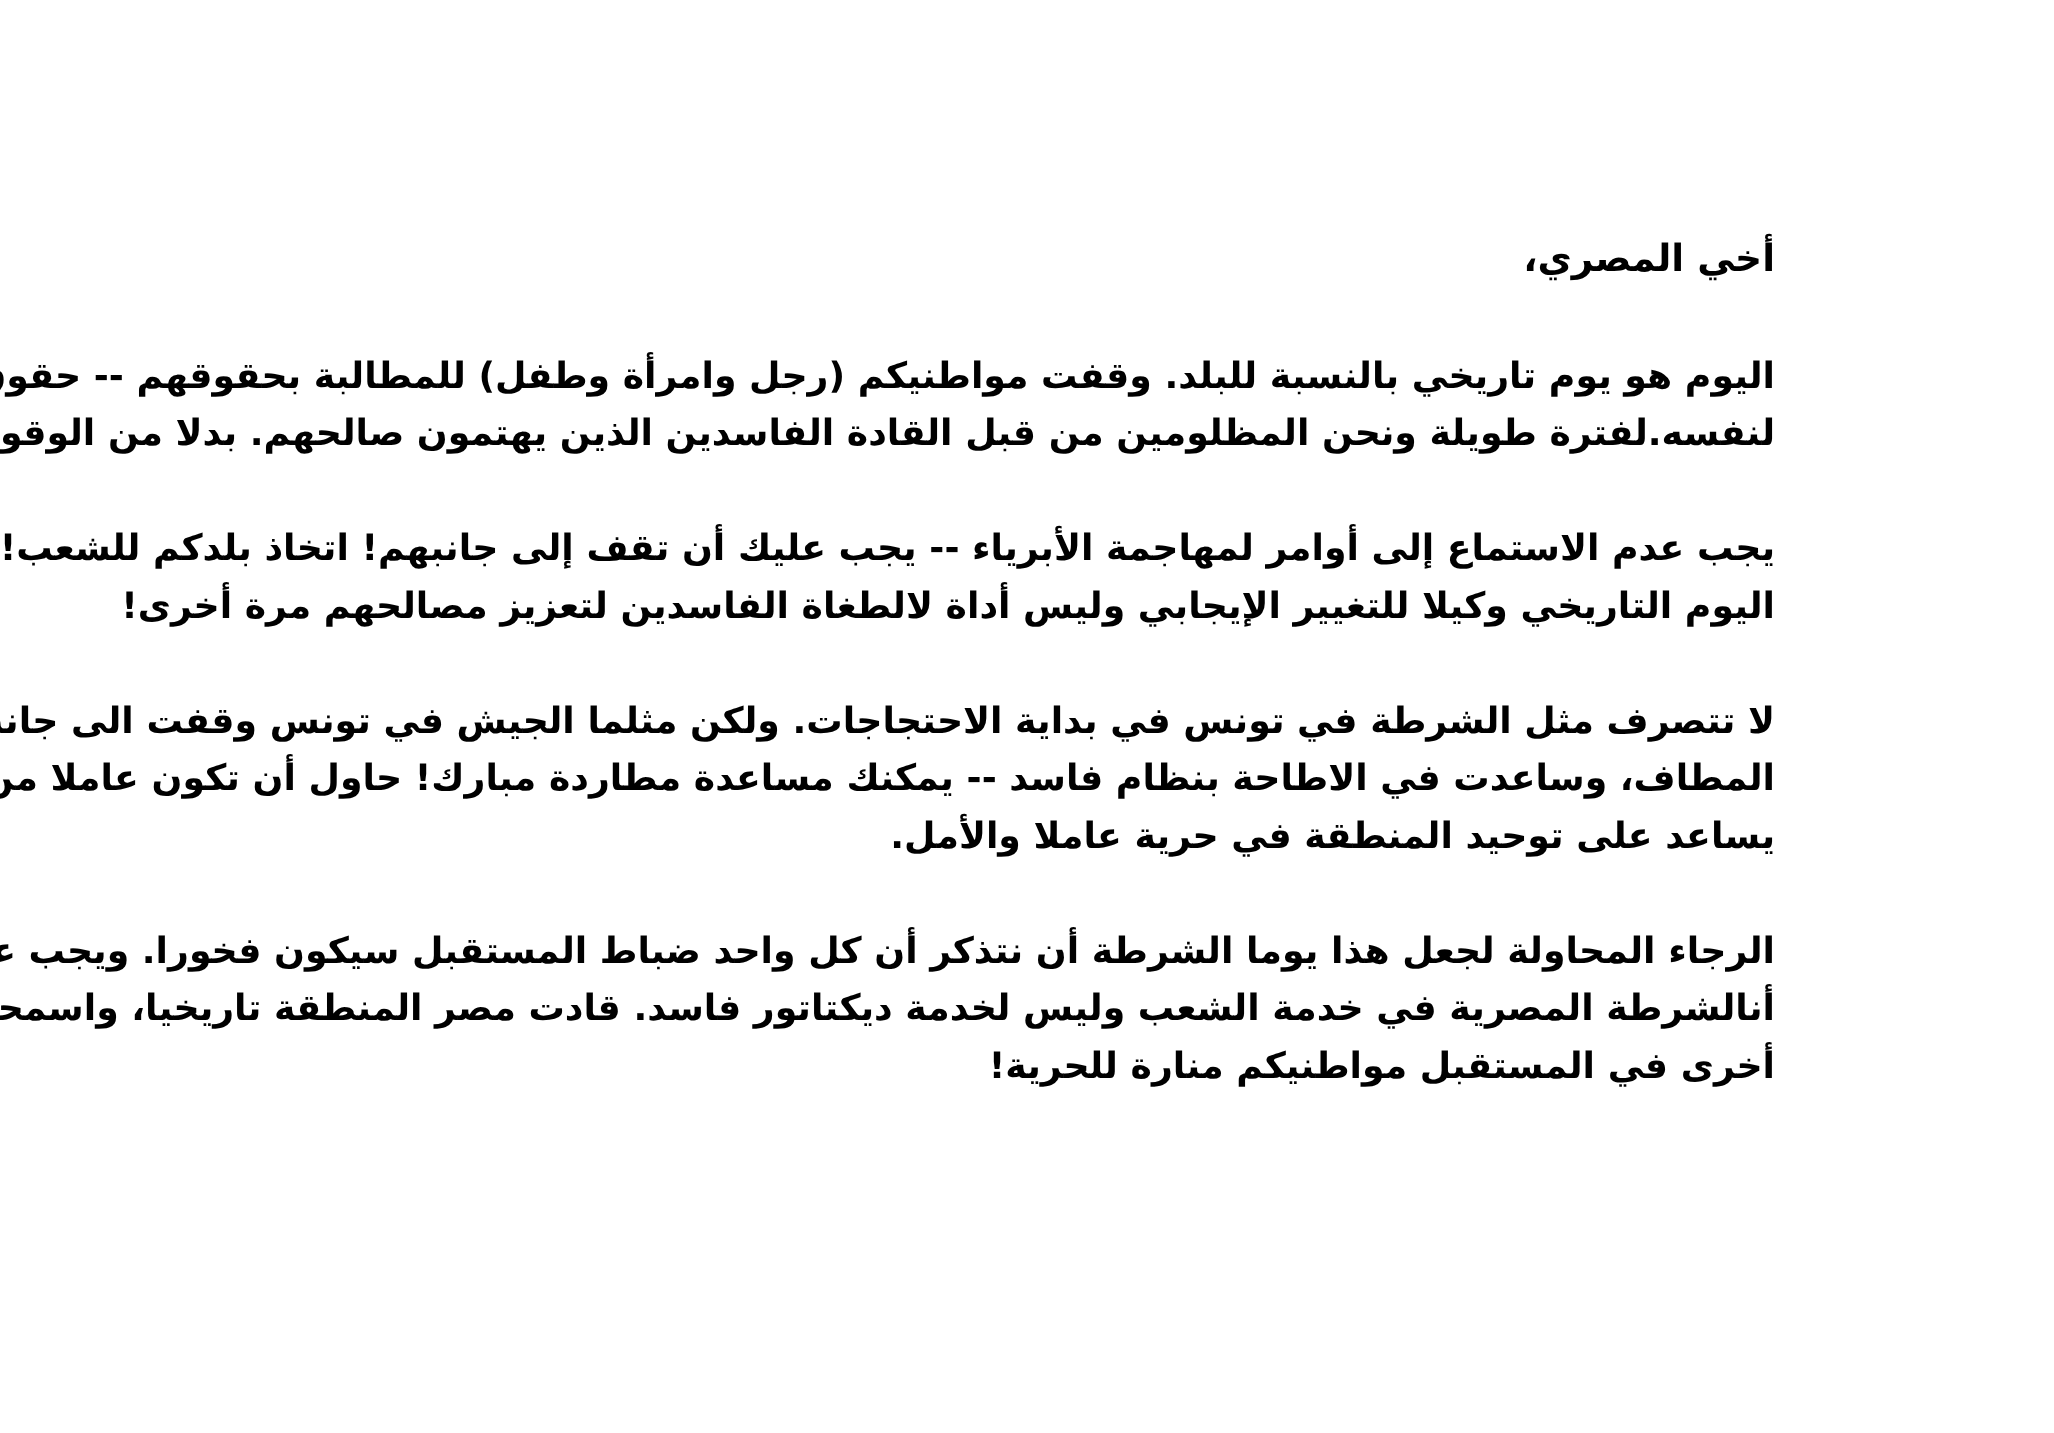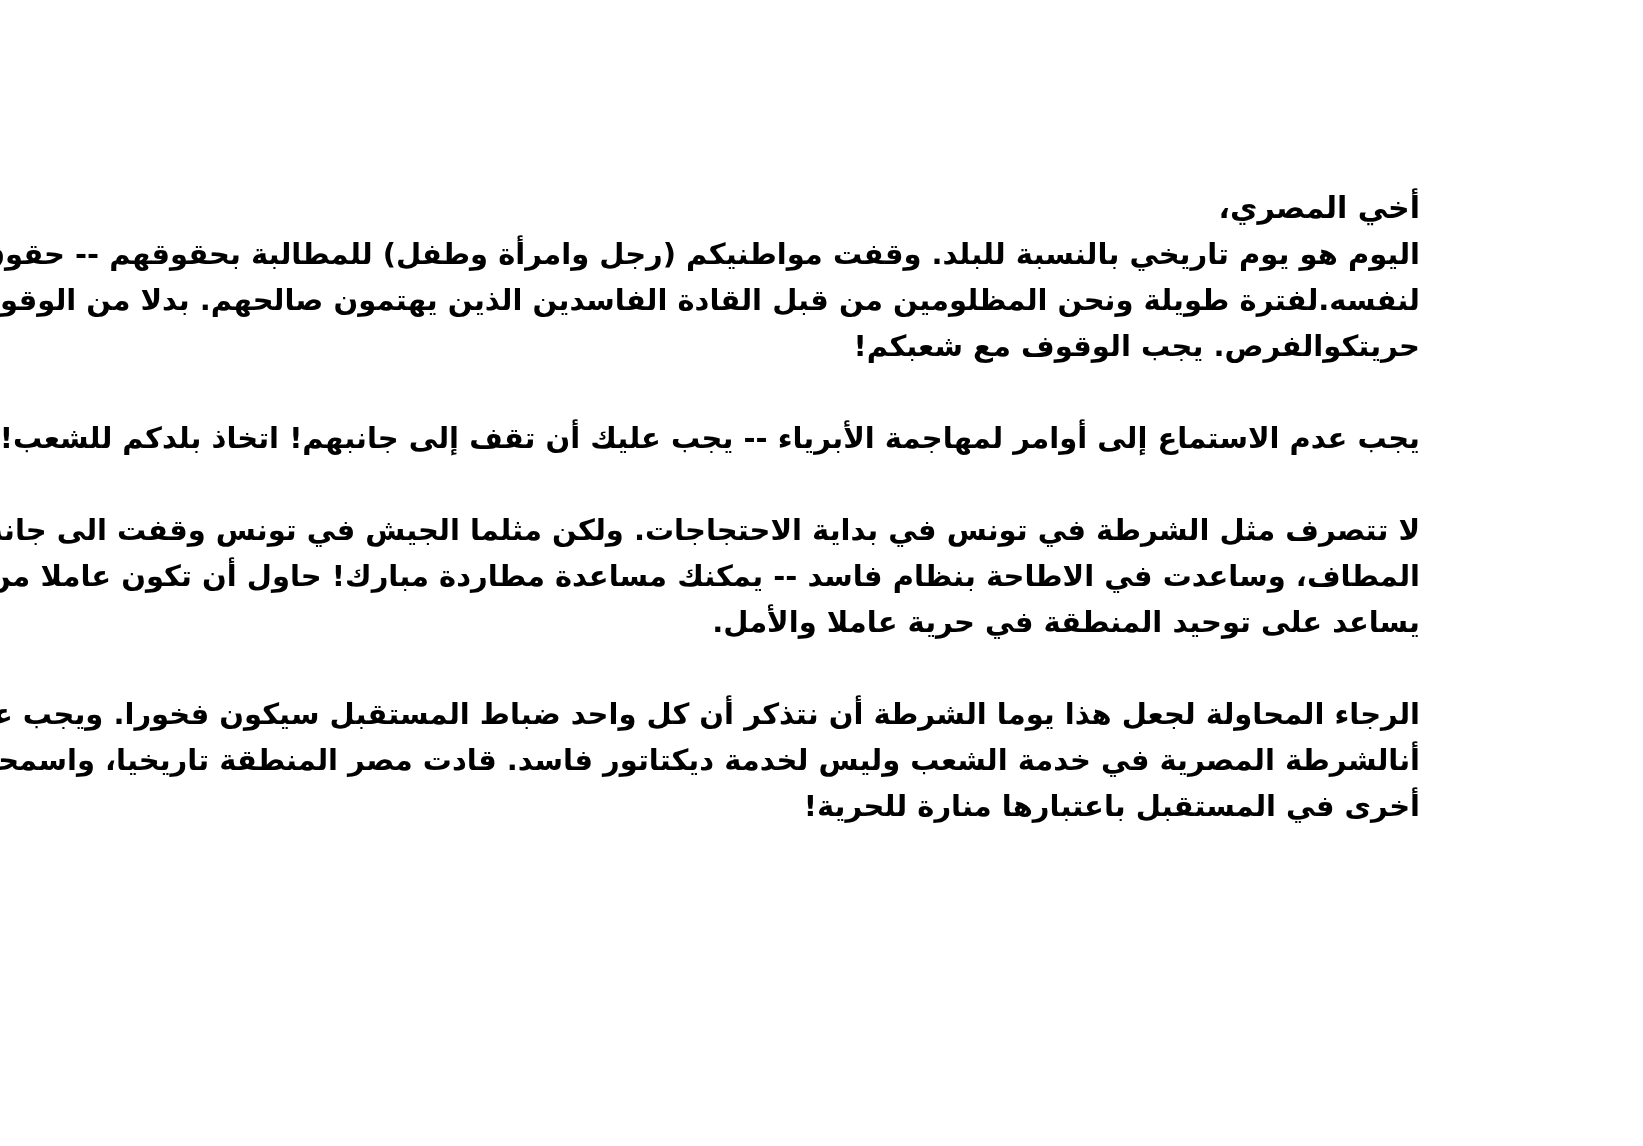--- a/index.html
+++ b/index.html
@@ -20,20 +20,21 @@
     height: 1146px;
     padding: 185px 223px 0 160px;
     background: #ffffff;
   }
   .greeting {
     direction: rtl;
     text-align: right;
     font-size: 30px;
     font-weight: bold;
     line-height: 46px;
+    margin-bottom: 46px;
     white-space: nowrap;
   }
   .paragraph {
     margin: 0 0 46px 0;
   }
   .text-line {
     direction: rtl;
     unicode-bidi: plaintext;
     text-align: right;
     font-size: 29px;
@@ -45,29 +46,29 @@
 </style>
 </head>
 <body>
 
 <div class="page">
   <div class="greeting">أخي المصري،</div>
   <div id="paragraphs-container">
       <div class="paragraph">
         <div class="text-line">اليوم هو يوم تاريخي بالنسبة للبلد. وقفت مواطنيكم (رجل وامرأة وطفل) للمطالبة بحقوقهم -- حقوق أي إنسان يستحق</div>
         <div class="text-line">لنفسه.لفترة طويلة ونحن المظلومين من قبل القادة الفاسدين الذين يهتمون صالحهم. بدلا من الوقوف مع تلك التي سرق</div>
-        <div class="text-line">حريتكوالفرص. يجب الوقوف مع شعبكم!</div>
       </div>
       <div class="paragraph">
         <div class="text-line">يجب عدم الاستماع إلى أوامر لمهاجمة الأبرياء -- يجب عليك أن تقف إلى جانبهم! اتخاذ بلدكم للشعب!... المشاركة في هذا</div>
+        <div class="text-line">اليوم التاريخي وكيلا للتغيير الإيجابي وليس أداة لالطغاة الفاسدين لتعزيز مصالحهم مرة أخرى!</div>
       </div>
       <div class="paragraph">
         <div class="text-line">لا تتصرف مثل الشرطة في تونس في بداية الاحتجاجات. ولكن مثلما الجيش في تونس وقفت الى جانب مواطنيهم في نهاية</div>
         <div class="text-line">المطاف، وساعدت في الاطاحة بنظام فاسد -- يمكنك مساعدة مطاردة مبارك! حاول أن تكون عاملا من عوامل التغيير، مما</div>
         <div class="text-line">يساعد على توحيد المنطقة في حرية عاملا والأمل.</div>
       </div>
       <div class="paragraph">
         <div class="text-line">الرجاء المحاولة لجعل هذا يوما الشرطة أن نتذكر أن كل واحد ضباط المستقبل سيكون فخورا. ويجب علينا أن نظهر للعالم</div>
         <div class="text-line">أنالشرطة المصرية في خدمة الشعب وليس لخدمة ديكتاتور فاسد. قادت مصر المنطقة تاريخيا، واسمحوا لنا أن يؤدي ذلكمرة</div>
-        <div class="text-line">أخرى في المستقبل باعتبارها منارة للحرية!</div>
+        <div class="text-line">أخرى في المستقبل مواطنيكم منارة للحرية!</div>
       </div>
     </div>
 </div>
 
 </body></html>

